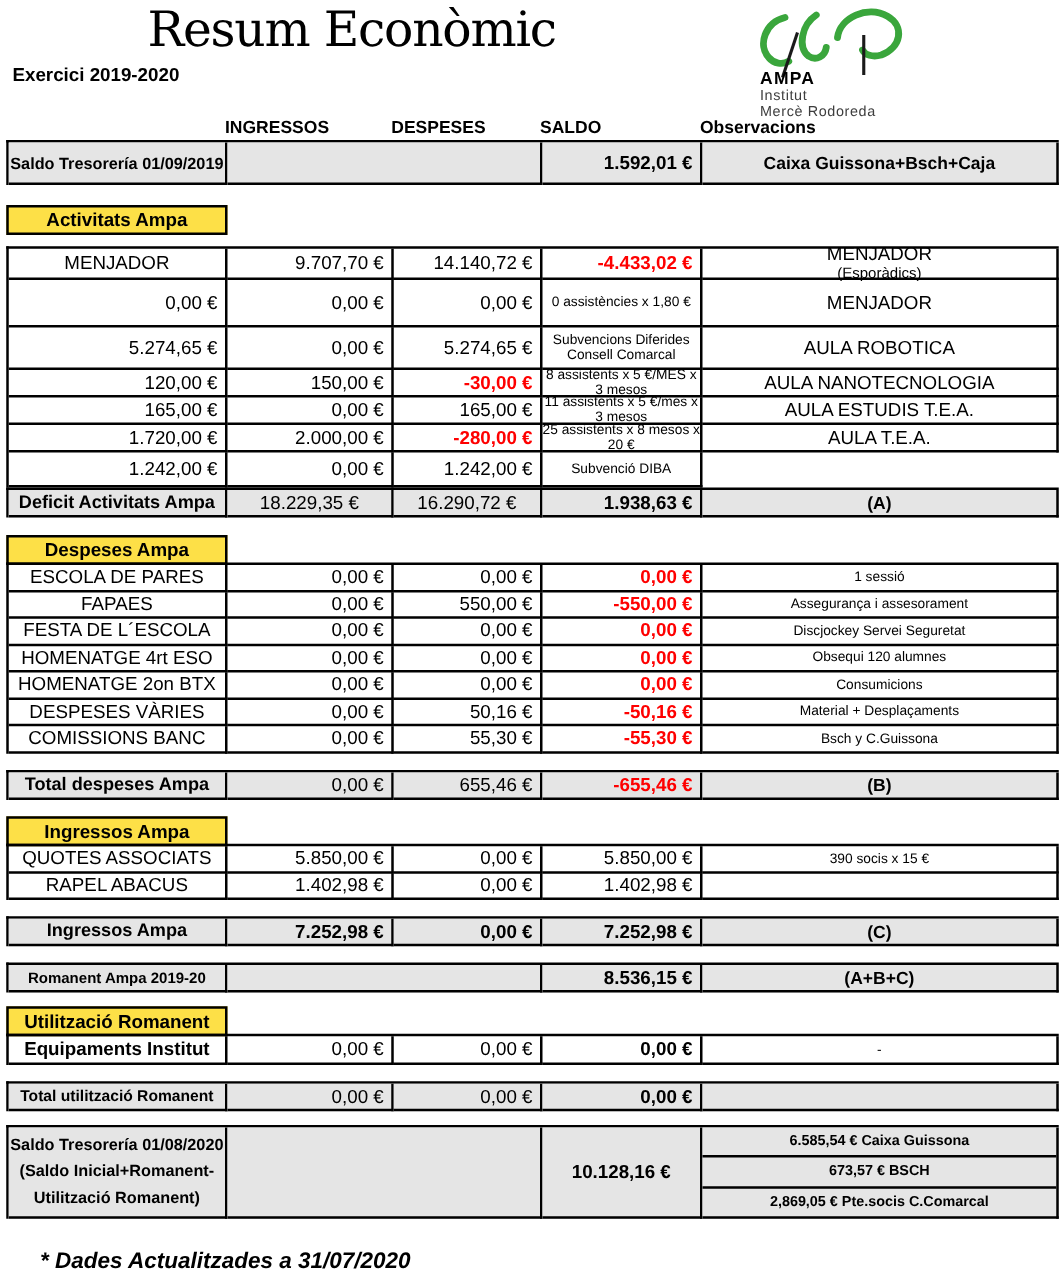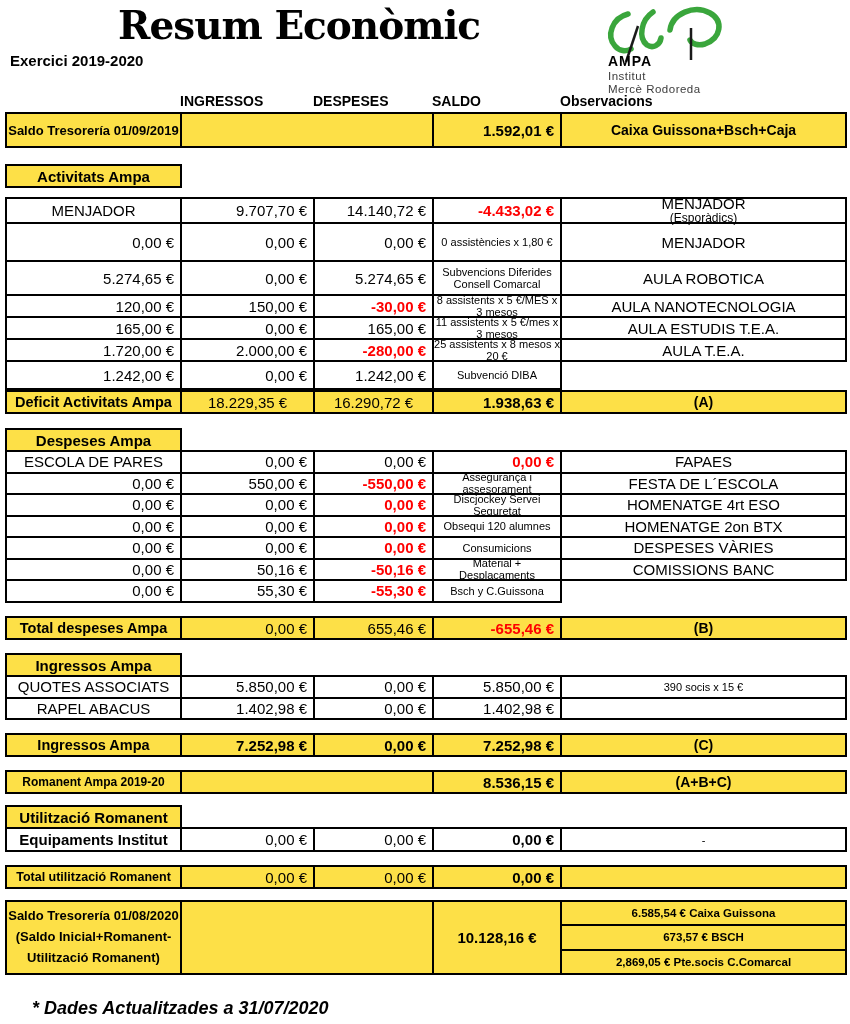--- a/index.html
+++ b/index.html
@@ -1,36 +1,36 @@
 <!DOCTYPE html>
 <html><head>
 <meta charset="utf-8">
 <style>
   * { margin:0; padding:0; box-sizing:border-box; }
   html,body { width:850px; height:1024px; }
   body { background:#fff; color:#000; font-family:"Liberation Sans", sans-serif; position:relative; overflow:hidden; }
   .abs { position:absolute; }
 
-  .title { left:118px; top:2px; font-family:"DejaVu Serif", serif; font-weight:bold; font-size:39px; letter-spacing:-1px; }
+  .title { left:118px; top:2px; font-family:"DejaVu Serif", serif; font-weight:normal; font-size:39px; letter-spacing:-1px; }
   .exercise { left:10px; top:52px; font-size:15px; font-weight:bold; }
   .footer-note { left:32px; top:998px; font-size:18px; font-weight:bold; font-style:italic; }
 
   .logo { left:598px; top:2px; width:190px; }
   .logo-text { margin-top:-14px; margin-left:10px; line-height:1.12; }
   .logo-org { font-weight:bold; font-size:14px; letter-spacing:1px; }
   .logo-sub { font-size:11.5px; color:#3d3d3d; letter-spacing:.5px; }
 
   .tbl { display:grid; border-top:2px solid #000; border-left:2px solid #000; left:5px; }
   .tbl > div { border-right:2px solid #000; border-bottom:2px solid #000; display:flex; align-items:center; min-width:0; }
   .cols5 { grid-template-columns:175px 133px 119px 128px 285px; }
   .cols4 { grid-template-columns:175px 252px 128px 285px; }
   .hdr-row { left:5px; display:grid; grid-template-columns:175px 133px 119px 128px 285px; top:93px; }
   .hdr-row > div { justify-content:center; font-weight:bold; font-size:14px; }
 
-  .gray { background:#fde047; }
+  .gray { background:#e5e5e5; }
   .lab  { justify-content:center; text-align:center; font-size:15px; }
   .lab2 { flex-direction:column; justify-content:center; line-height:1.15; }
   .lab2 .sub { font-size:12px; }
   .val  { justify-content:flex-end; padding-right:6px; font-size:15px; white-space:nowrap; }
   .valc { justify-content:center; font-size:15px; white-space:nowrap; }
   .obs  { justify-content:center; text-align:center; font-size:11px; }
   .obsb { justify-content:center; text-align:center; font-size:14px; font-weight:bold; }
   .b { font-weight:bold; }
   .neg { color:#fe0000; font-weight:bold; }
   .slab { justify-content:center; text-align:center; font-weight:bold; font-size:14.5px; }
@@ -133,20 +133,21 @@
   <div class="gray val b">1.938,63 €</div>
   <div class="gray obsb">(A)</div>
 </div>
 
 <div class="abs sect" style="top:428px;">Despeses Ampa</div>
 <div class="abs tbl cols5" style="top:450px; grid-template-rows:repeat(7,21.5px);">
   <div class="lab">ESCOLA DE PARES</div>
   <div class="val">0,00 €</div>
   <div class="val">0,00 €</div>
   <div class="val neg">0,00 €</div>
+  <div class="obs">1 sessió</div>
 
   <div class="lab">FAPAES</div>
   <div class="val">0,00 €</div>
   <div class="val">550,00 €</div>
   <div class="val neg">-550,00 €</div>
   <div class="obs">Assegurança i assesorament</div>
 
   <div class="lab">FESTA DE L´ESCOLA</div>
   <div class="val">0,00 €</div>
   <div class="val">0,00 €</div>

